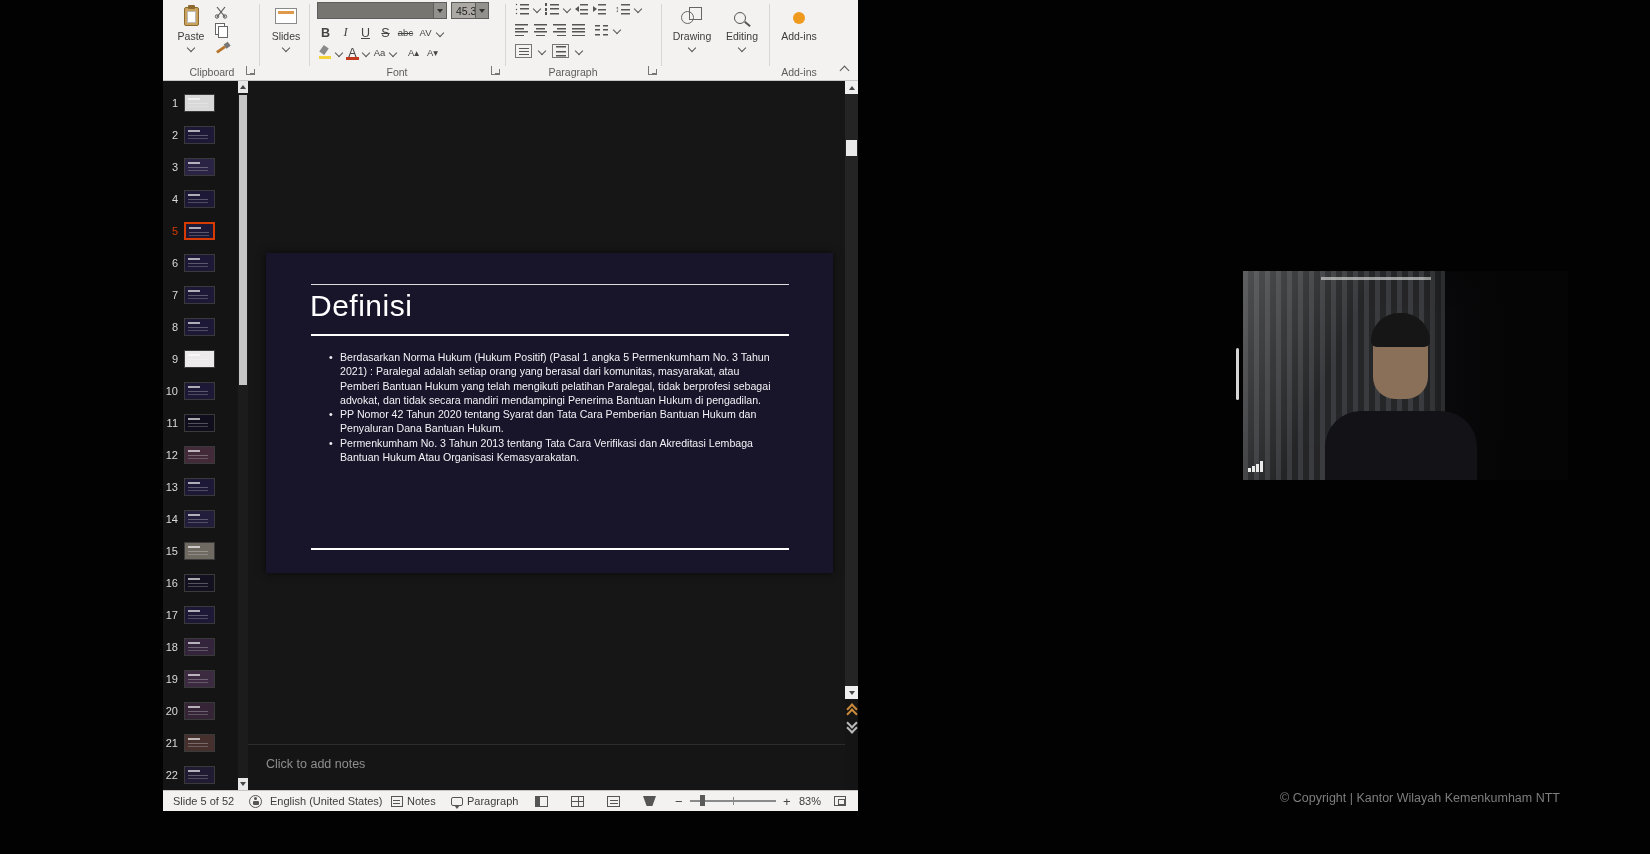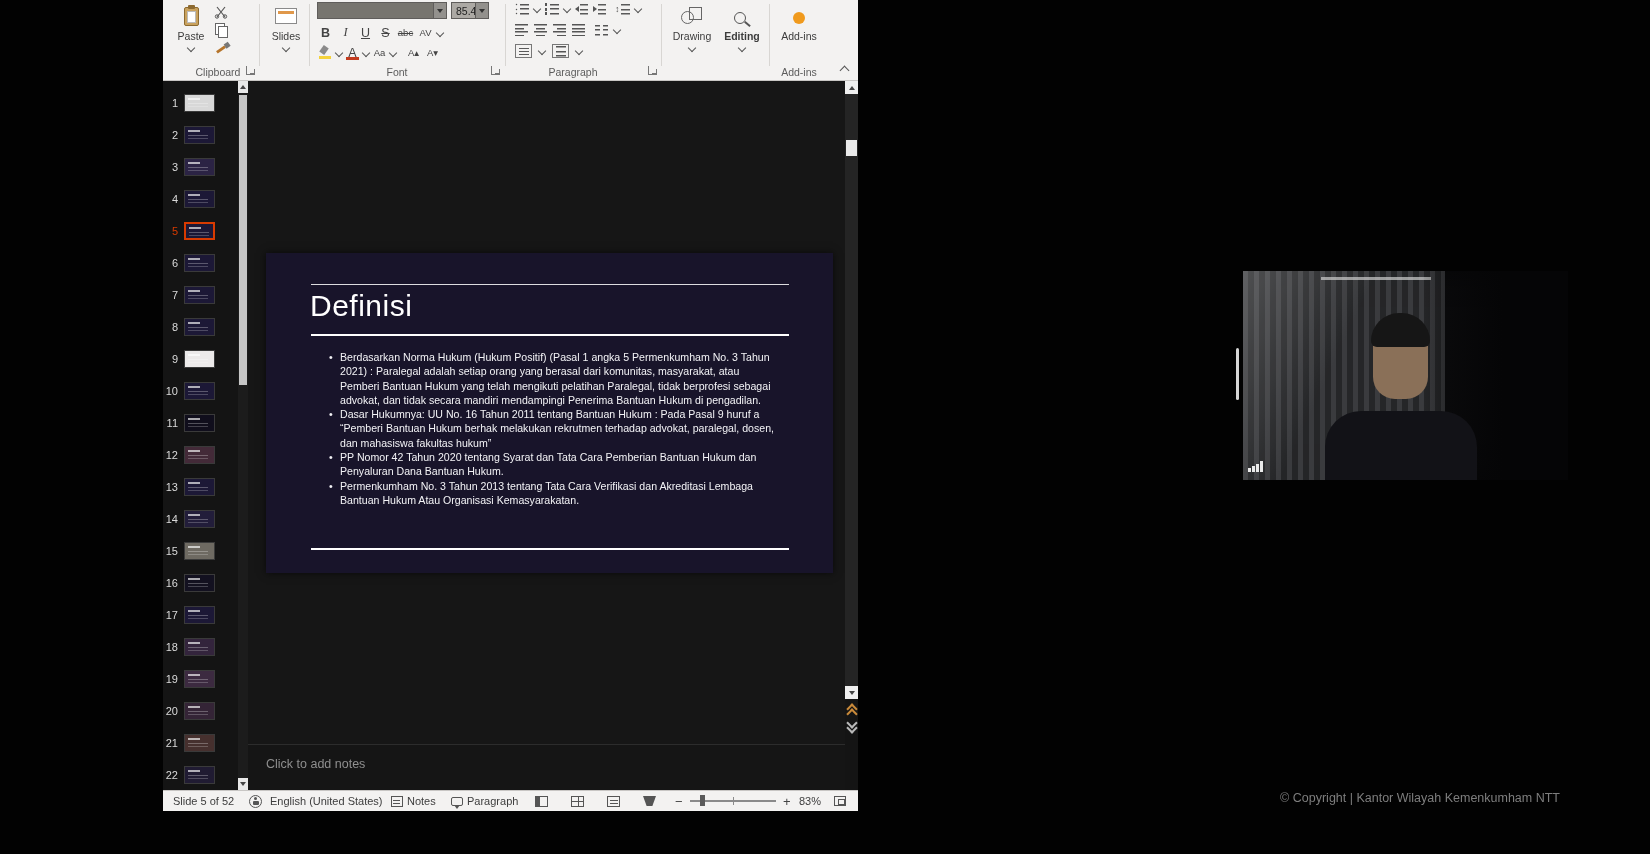--- a/index.html
+++ b/index.html
@@ -175,40 +175,40 @@
           <circle cx="3" cy="11.5" r="1.7" fill="none" stroke="#555"></circle>
           <circle cx="11" cy="11.5" r="1.7" fill="none" stroke="#555"></circle>
         </svg>
     </div>
     <div class="mini-btn" style="left:49px;top:21px;">
         <span class="ic-copy"></span>
       </div>
     <div class="mini-btn" style="left:49px;top:41px;">
         <span class="ic-brush"></span>
       </div>
-    <span class="group-label" style="left:12px;width:86px;">Clipboard</span>
+    <span class="group-label" style="left:6px;width:86px;">Clipboard</span>
     <span class="launcher" style="left:83px;"></span>
     <span class="sep" style="left:96px;"></span>
 
     <div class="big-btn" style="left:102px;width:42px;">
       <span class="ic-wrap">
           <span class="ic-slide"></span>
         </span>
       <span class="btn-label">Slides</span>
       <span class="chev-down"></span>
     </div>
     <span class="sep" style="left:146px;"></span>
 
     <div class="combo" style="left:154px;width:130px;background:#77756f;">
       <span class="arrow-btn">
           <span class="tri-d"></span>
         </span>
     </div>
     <div class="combo" style="left:288px;width:38px;background:#aca9a4;color:#222;font-size:10.5px;padding-left:4px;">
-      <span>85.4</span>
+      <span>45.3</span>
       <span class="arrow-btn">
           <span class="tri-d"></span>
         </span>
     </div>
     <div class="fmt-row" style="left:154px;top:24px;gap:3px;">
       <span class="fmt b">B</span>
       <span class="fmt i">I</span>
       <span class="fmt u">U</span>
       <span class="fmt s">S</span>
       <span class="fmt small strike">abc</span>
@@ -273,21 +273,21 @@
     <span class="sep" style="left:498px;"></span>
 
     <div class="big-btn" style="left:506px;width:46px;">
       <span class="ic-wrap">
           <span class="ic-shapes"></span>
         </span>
       <span class="btn-label">Drawing</span>
       <span class="chev-down"></span>
     </div>
 
-    <div class="big-btn" style="left:558px;width:42px;font-weight:bold;">
+    <div class="big-btn" style="left:558px;width:42px;">
       <span class="ic-wrap">
           <span class="ic-search"></span>
         </span>
       <span class="btn-label">Editing</span>
       <span class="chev-down"></span>
     </div>
     <span class="sep" style="left:606px;"></span>
 
     <div class="big-btn" style="left:614px;width:44px;">
       <span class="ic-wrap">
@@ -399,21 +399,20 @@
       </span>
   </div>
 
   <div class="canvas"></div>
   <div class="slide">
     <span class="rule" style="top:31px;height:1px;opacity:.85;"></span>
     <div class="slide-title">Definisi</div>
     <span class="rule" style="top:81px;height:2px;"></span>
     <ul class="bullet-list">
         <li>Berdasarkan Norma Hukum (Hukum Positif) (Pasal 1 angka 5 Permenkumham No. 3 Tahun 2021)  : Paralegal adalah setiap orang yang berasal dari komunitas, masyarakat, atau Pemberi Bantuan Hukum yang telah mengikuti pelatihan Paralegal, tidak berprofesi sebagai advokat, dan tidak secara mandiri mendampingi Penerima Bantuan Hukum di pengadilan.</li>
-        <li>Dasar Hukumnya: UU No. 16 Tahun 2011 tentang Bantuan Hukum : Pada Pasal 9 huruf a “Pemberi Bantuan Hukum berhak melakukan rekrutmen terhadap advokat, paralegal, dosen, dan mahasiswa fakultas hukum”</li>
         <li>PP Nomor 42 Tahun 2020 tentang Syarat dan Tata Cara Pemberian Bantuan Hukum dan Penyaluran Dana Bantuan Hukum.</li>
         <li>Permenkumham No. 3 Tahun 2013 tentang Tata Cara Verifikasi dan Akreditasi Lembaga Bantuan Hukum Atau Organisasi Kemasyarakatan.</li>
       </ul>
     <span class="rule" style="top:295px;height:2px;"></span>
   </div>
 
   <div class="notes">
     <span class="notes-text">Click to add notes</span>
   </div>
 

